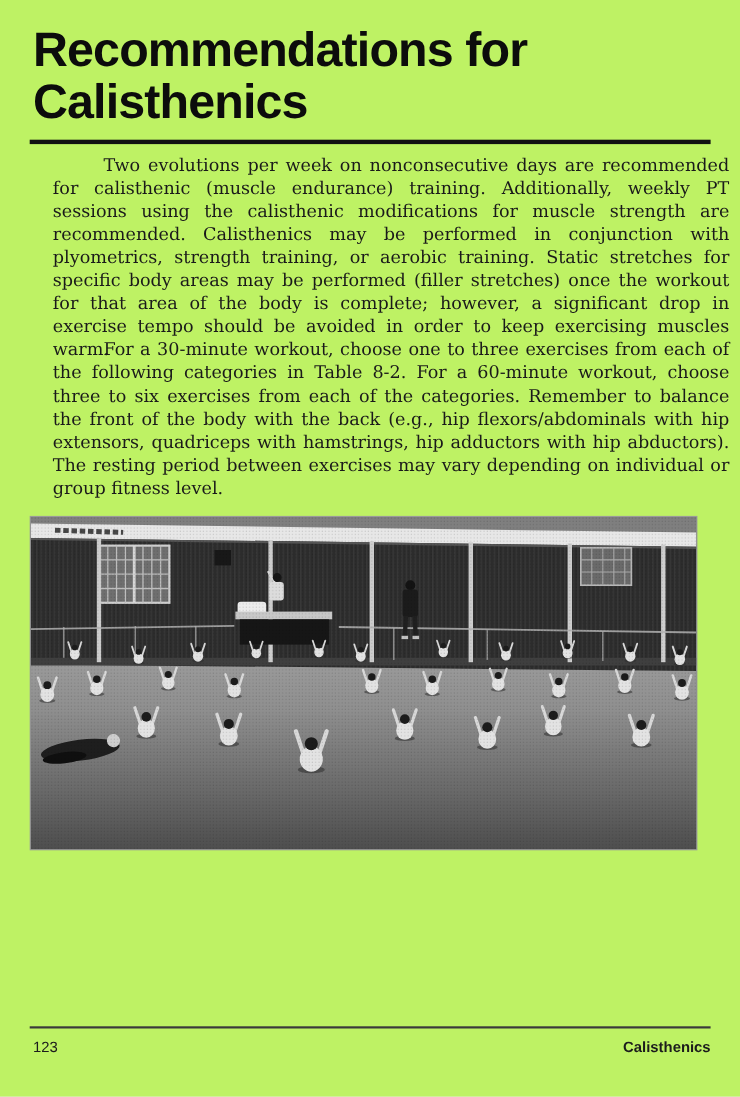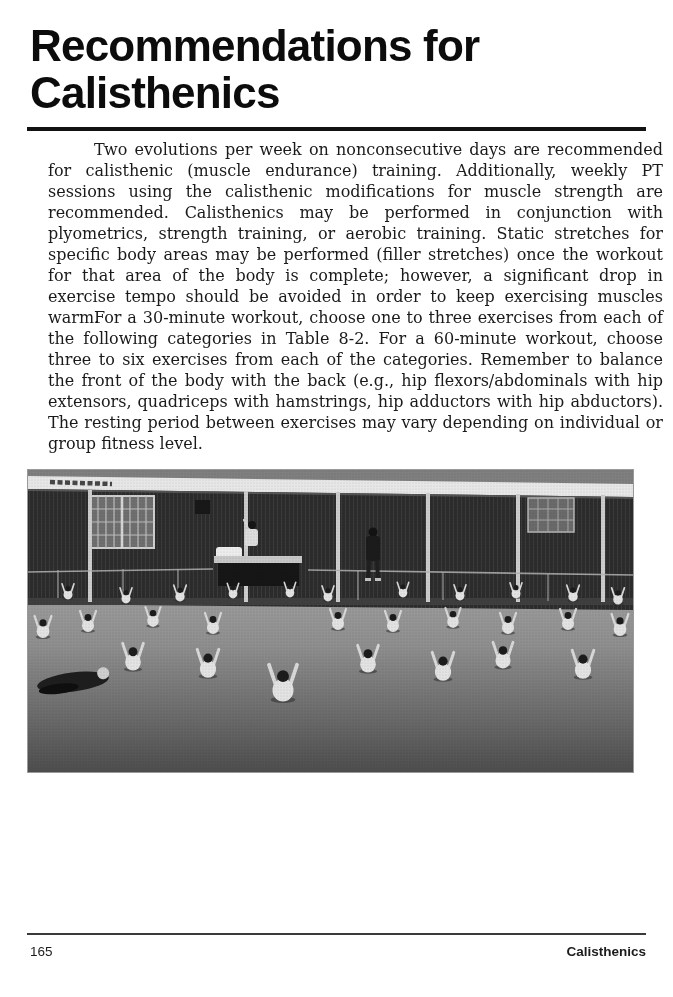--- a/index.html
+++ b/index.html
@@ -1,20 +1,20 @@
 <!DOCTYPE html>
 <html><head>
 <meta charset="utf-8">
 <style>
   html, body { margin: 0; padding: 0; background: #e9e9e9; }
   .page {
     position: relative;
     width: 673px; height: 997px;
     margin: 0 auto;
-    background: #ffffff;
+    background: #bef264;
     overflow: hidden;
     font-family: "Liberation Sans", sans-serif;
     color: #111;
   }
   .title {
     position: absolute; left: 30px; top: 22px; margin: 0;
     font-family: "Liberation Sans", sans-serif;
     font-weight: bold;
     font-size: 44px; line-height: 47px;
     letter-spacing: -0.8px;
@@ -186,17 +186,17 @@
         <ellipse cx="30" cy="217" rx="20" ry="5" fill="#0f0f0f"></ellipse>
       </g>
 
       <rect x="0" y="0" width="605" height="302" fill="url(#dots)"></rect>
     </svg>
   </figure>
 
   <div class="footer-rule"></div>
 
   <div class="footer">
-    <span>165</span>
+    <span>123</span>
     <span class="running">Calisthenics</span>
   </div>
 
 </div>
 
 </body></html>

